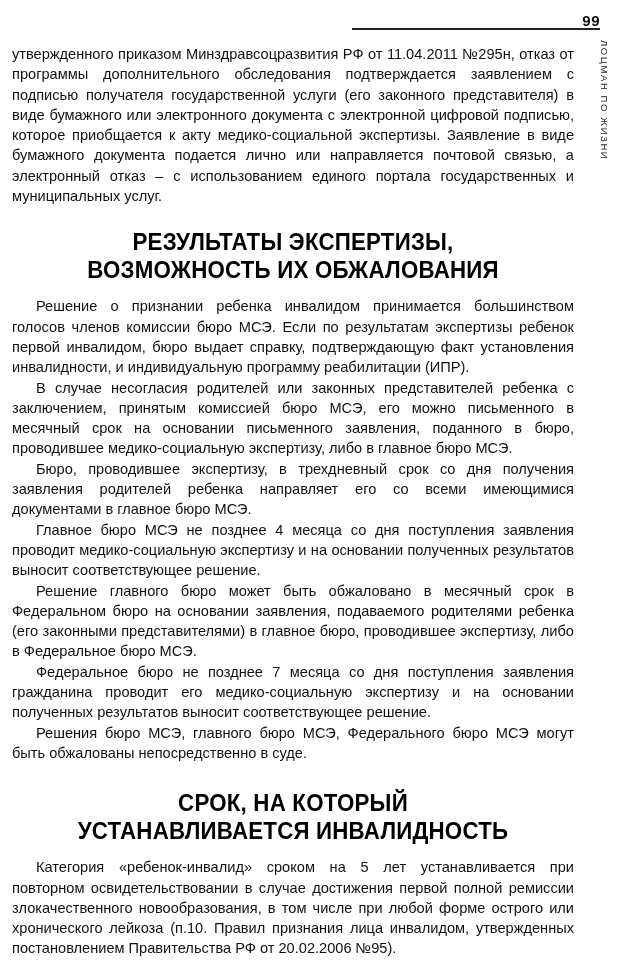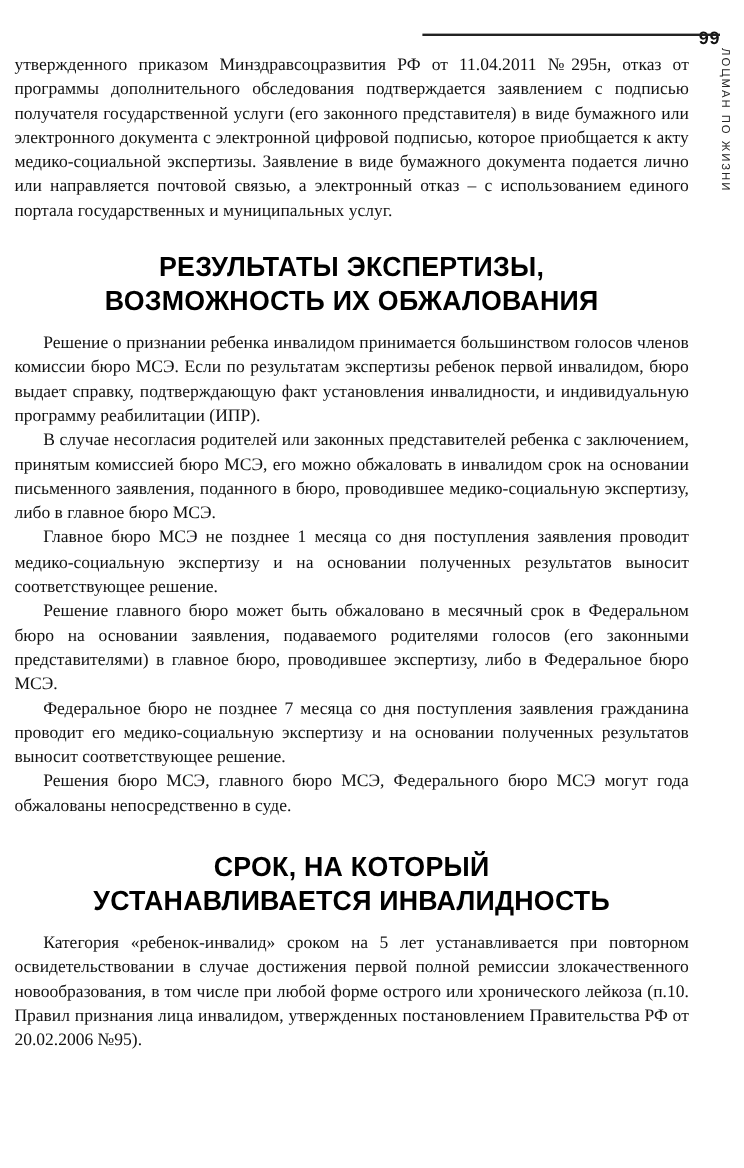--- a/index.html
+++ b/index.html
@@ -20,21 +20,21 @@
     position: relative;
     width: 620px;
     height: 973px;
     box-sizing: border-box;
     padding: 0;
   }
 
   
   .page-number {
     position: absolute;
-    top: 24px;
+    top: 12px;
     right: 20px;
     font-size: 15px;
     font-weight: bold;
     letter-spacing: 0.5px;
     color: #111;
   }
 
   
   .header-rule {
     position: absolute;
@@ -74,21 +74,20 @@
   }
 
   p.body {
     margin: 0;
     font-size: 14.6px;
     line-height: 20.3px;
     text-align: justify;
     text-justify: inter-word;
     color: #111;
     hyphens: manual;
-    font-family: Liberation Serif, serif;
   }
   p.body.indent {
     text-indent: 24px;
   }
   p.body.first {
     text-indent: 0;
   }
 
   h2.section-title {
     margin: 0;
@@ -132,25 +131,26 @@
     <p class="body first">утвержденного приказом Минздравсоцразвития РФ от 11.04.2011 №295н, отказ от программы дополнительного обследования подтверждается заявлением с подписью получателя государственной услуги (его законного представителя) в виде бумажного или электронного документа с электронной цифровой подписью, которое приобщается к акту медико-социальной экспертизы. Заявление в виде бумажного документа подается лично или направляется почтовой связью, а электронный отказ – с использованием единого портала государственных и муниципальных услуг.</p>
 
     <div class="title-space-before"></div>
     <h2 class="section-title">
       <span class="line">РЕЗУЛЬТАТЫ ЭКСПЕРТИЗЫ,</span>
       <span class="line">ВОЗМОЖНОСТЬ ИХ ОБЖАЛОВАНИЯ</span>
     </h2>
     <div class="title-space-after"></div>
 
     <p class="body indent">Решение о признании ребенка инвалидом принимается большинством голосов членов комиссии бюро МСЭ. Если по результатам экспертизы ребенок первой инвалидом, бюро выдает справку, подтверждающую факт установления инвалидности, и индивидуальную программу реабилитации (ИПР).</p>
-    <p class="body indent">В случае несогласия родителей или законных представителей ребенка с заключением, принятым комиссией бюро МСЭ, его можно обжаловать в инвалидом срок на основании письменного заявления, поданного в бюро, проводившее медико-социальную экспертизу, либо в главное бюро МСЭ.</p>
-    <p class="body indent">Главное бюро МСЭ не позднее 1 месяца со дня поступления заявления проводит медико-социальную экспертизу и на основании полученных результатов выносит соответствующее решение.</p>
-    <p class="body indent">Решение главного бюро может быть обжаловано в месячный срок в Федеральном бюро на основании заявления, подаваемого родителями голосов (его законными представителями) в главное бюро, проводившее экспертизу, либо в Федеральное бюро МСЭ.</p>
+    <p class="body indent">В случае несогласия родителей или законных представителей ребенка с заключением, принятым комиссией бюро МСЭ, его можно письменного в месячный срок на основании письменного заявления, поданного в бюро, проводившее медико-социальную экспертизу, либо в главное бюро МСЭ.</p>
+    <p class="body indent">Бюро, проводившее экспертизу, в трехдневный срок со дня получения заявления родителей ребенка направляет его со всеми имеющимися документами в главное бюро МСЭ.</p>
+    <p class="body indent">Главное бюро МСЭ не позднее 4 месяца со дня поступления заявления проводит медико-социальную экспертизу и на основании полученных результатов выносит соответствующее решение.</p>
+    <p class="body indent">Решение главного бюро может быть обжаловано в месячный срок в Федеральном бюро на основании заявления, подаваемого родителями ребенка (его законными представителями) в главное бюро, проводившее экспертизу, либо в Федеральное бюро МСЭ.</p>
     <p class="body indent">Федеральное бюро не позднее 7 месяца со дня поступления заявления гражданина проводит его медико-социальную экспертизу и на основании полученных результатов выносит соответствующее решение.</p>
-    <p class="body indent">Решения бюро МСЭ, главного бюро МСЭ, Федерального бюро МСЭ могут года обжалованы непосредственно в суде.</p>
+    <p class="body indent">Решения бюро МСЭ, главного бюро МСЭ, Федерального бюро МСЭ могут быть обжалованы непосредственно в суде.</p>
 
     <div class="title2-space-before"></div>
     <h2 class="section-title">
       <span class="line">СРОК, НА КОТОРЫЙ</span>
       <span class="line">УСТАНАВЛИВАЕТСЯ ИНВАЛИДНОСТЬ</span>
     </h2>
     <div class="title-space-after"></div>
 
     <p class="body indent">Категория «ребенок-инвалид» сроком на 5 лет устанавливается при повторном освидетельствовании в случае достижения первой полной ремиссии злокачественного новообразования, в том числе при любой форме острого или хронического лейкоза (п.10. Правил признания лица инвалидом, утвержденных постановлением Правительства РФ от 20.02.2006 №95).</p>
 

